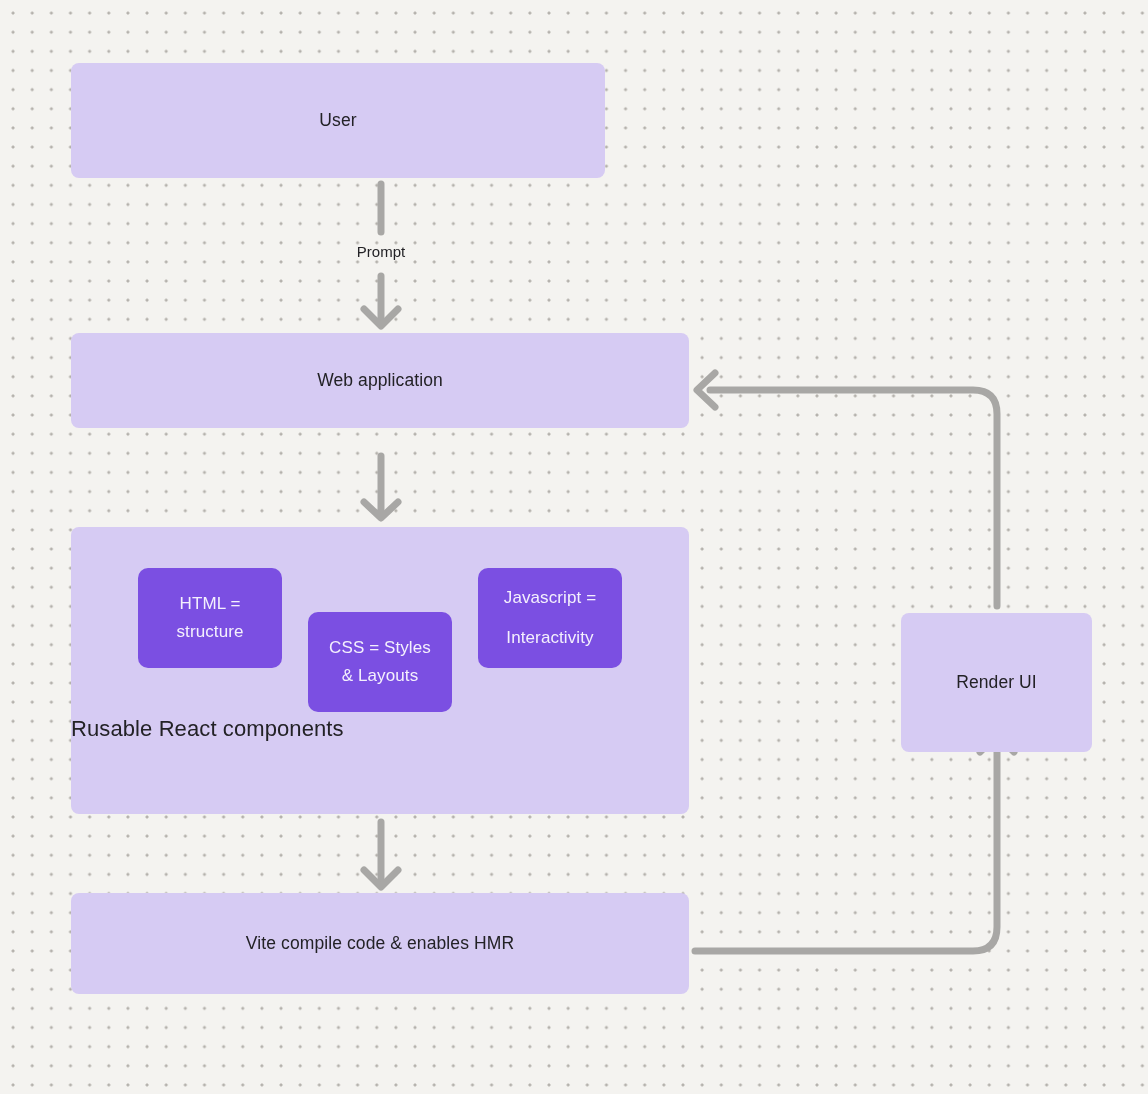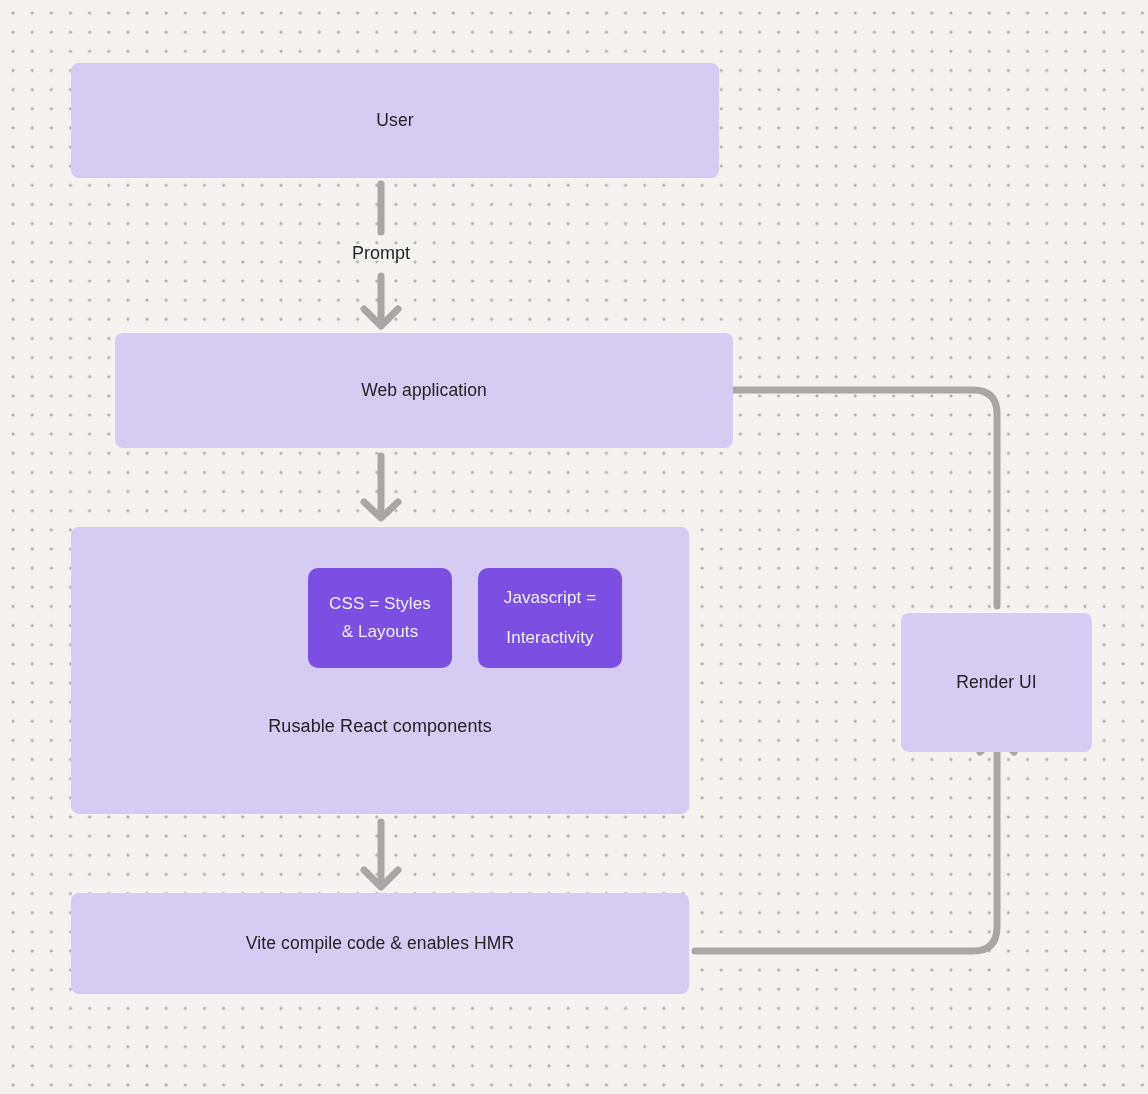--- a/index.html
+++ b/index.html
@@ -46,22 +46,22 @@
     background: var(--node-fill);
     border-radius: 8px;
     display: flex;
     align-items: center;
     justify-content: center;
     color: var(--node-text);
     font-size: 17.5px;
     font-weight: 500;
     letter-spacing: 0.1px;
   }
-  .node-user        { left: 71px;  top: 63px;  width: 648px; height: 115px; }
-  .node-webapp      { left: 71px;  top: 333px; width: 618px; height: 115px; margin-left: 44px; }
+  .node-user        { left: 71px;  top: 63px;  width: 534px; height: 115px; }
+  .node-webapp      { left: 71px;  top: 333px; width: 618px; height: 95px; }
   .node-group       { left: 71px;  top: 527px; width: 618px; height: 287px; display: block; }
   .node-vite        { left: 71px;  top: 893px; width: 618px; height: 101px; }
   .node-renderui    { left: 901px; top: 613px; width: 191px; height: 139px; }
 
   .component {
     position: absolute;
     top: 41px;
     width: 144px;
     height: 100px;
     background: var(--component-fill);
@@ -70,42 +70,41 @@
     flex-direction: column;
     align-items: center;
     justify-content: center;
     color: var(--component-text);
     font-size: 17px;
     font-weight: 500;
     line-height: 28px;
     text-align: center;
   }
   .component-html { left: 67px; }
-  .component-css  { left: 237px; }
+  .component-css  { left: 237px; margin-top: 44px; }
   .component-js   { left: 407px; gap: 12px; }
 
   .group-caption {
     position: absolute;
     left: 0;
     top: 189px;
     width: 100%;
-    text-align: center;
     color: var(--node-text);
-    font-size: 18px;
+    font-size: 22px;
     font-weight: 500;
   }
 
   .edge-label {
     position: absolute;
     left: 321px;
     top: 243px;
     width: 120px;
     text-align: center;
     color: var(--node-text);
-    font-size: 18px;
+    font-size: 15px;
     font-weight: 500;
   }
 </style>
 </head>
 <body>
 
 <div class="canvas">
 
   <svg class="connectors" viewBox="0 0 1148 1094" xmlns="http://www.w3.org/2000/svg">
     <g>
@@ -135,20 +134,24 @@
     <span>User</span>
   </div>
 
   <div class="edge-label">Prompt</div>
 
   <div class="node node-webapp">
     <span>Web application</span>
   </div>
 
   <div class="node node-group">
+    <div class="component component-html">
+      <span>HTML =</span>
+      <span>structure</span>
+    </div>
     <div class="component component-css">
       <span>CSS = Styles</span>
       <span>&amp; Layouts</span>
     </div>
     <div class="component component-js">
       <span>Javascript =</span>
       <span>Interactivity</span>
     </div>
     <div class="group-caption">Rusable React components</div>
   </div>

